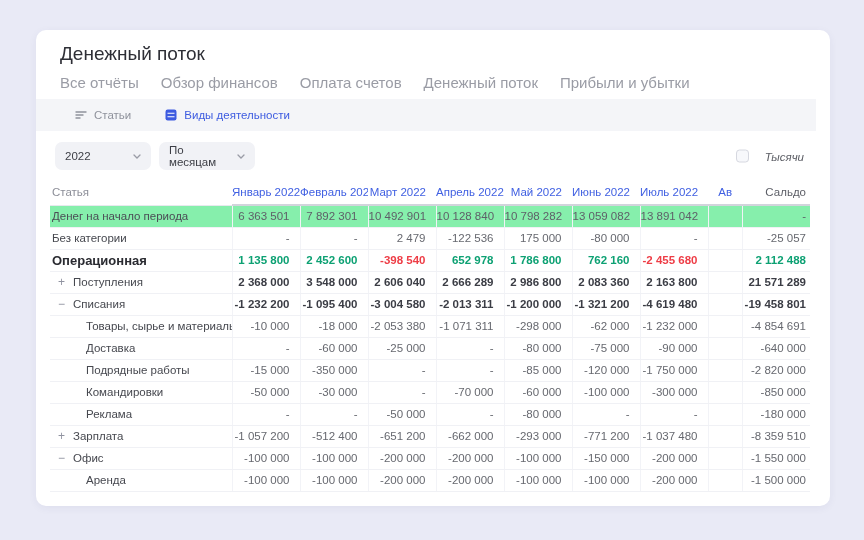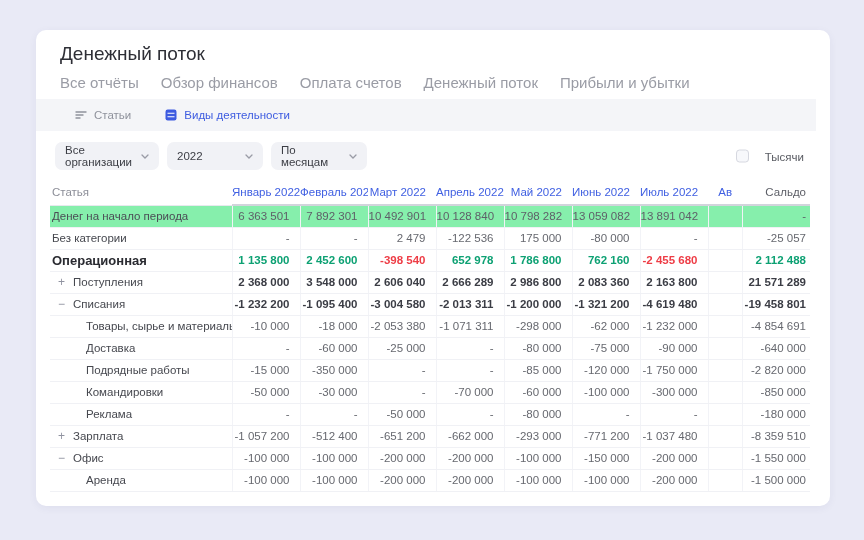--- a/index.html
+++ b/index.html
@@ -41,21 +41,21 @@
     height:28px; background:#f1f2f6; border-radius:7px;
     display:flex; align-items:center; justify-content:space-between;
     padding:0 10px; font-size:11.5px; color:#3c3e45; cursor:default;
   }
   .select .chev { margin-left:8px; display:flex; align-items:center; }
   .sel-org { width:104px; }
   .sel-year { width:96px; }
   .sel-period { width:96px; }
   .thousands {
     position:absolute; right:26px; top:50%; transform:translateY(-50%);
-    display:flex; align-items:center; gap:16px; font-size:11.5px; color:#5a5c63; cursor:default;
+    display:flex; align-items:center; gap:16px; font-size:11.5px; color:#5a5c63; cursor:default;font-style:italic;
   }
   .checkbox {
     width:13px; height:13px; border:1px solid #d6d8e0; border-radius:3.5px; background:#f7f8fb;
   }
   table {
     margin:9px 20px 8px 14px; border-collapse:collapse; table-layout:fixed; width:760px;
     font-size:11.5px;
   }
   col.c-label { width:182px; }
   col.c-month { width:68px; }
@@ -119,28 +119,20 @@
             <rect x="0.5" y="0.5" width="11" height="11" rx="2.2" fill="#3d5be0"></rect>
             <line x1="2.5" y1="4.2" x2="9.5" y2="4.2" stroke="#ffffff" stroke-width="1.1"></line>
             <line x1="2.5" y1="7.8" x2="9.5" y2="7.8" stroke="#ffffff" stroke-width="1.1"></line>
           </svg>
       </span>
       <span>Виды деятельности</span>
     </div>
   </div>
 
   <div class="filters">
-    <div class="select sel-org">
-      <span>Все организации</span>
-      <span class="chev">
-          <svg width="8" height="5" viewBox="0 0 8 5">
-            <path d="M1 1l3 3 3-3" stroke="#9a9ca6" stroke-width="1.3" fill="none" stroke-linecap="round"></path>
-          </svg>
-        </span>
-    </div>
     <div class="select sel-year">
       <span>2022</span>
       <span class="chev">
           <svg width="8" height="5" viewBox="0 0 8 5">
             <path d="M1 1l3 3 3-3" stroke="#9a9ca6" stroke-width="1.3" fill="none" stroke-linecap="round"></path>
           </svg>
         </span>
     </div>
     <div class="select sel-period">
       <span>По месяцам</span>

